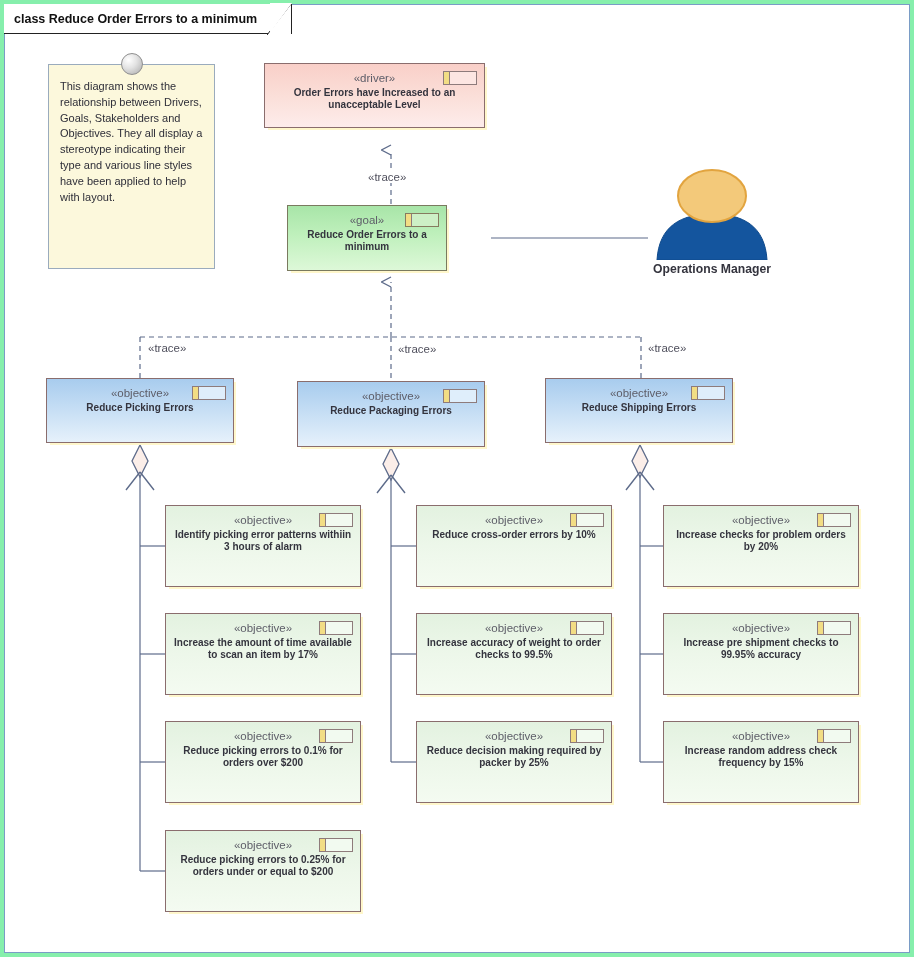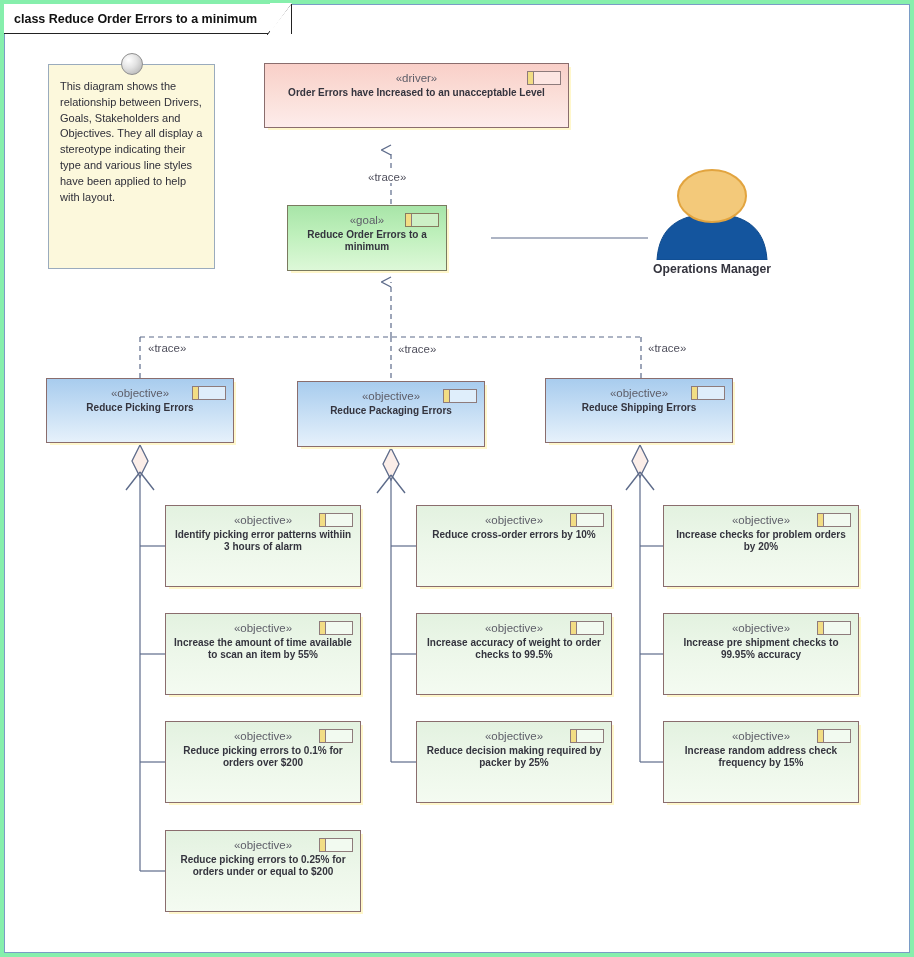--- a/index.html
+++ b/index.html
@@ -226,21 +226,21 @@
   <div class="trace-label" style="left:366px; top:171px;">«trace»</div>
   <div class="trace-label" style="left:146px; top:342px;">«trace»</div>
   <div class="trace-label" style="left:396px; top:343px;">«trace»</div>
   <div class="trace-label" style="left:646px; top:342px;">«trace»</div>
 
   <div class="note" style="left:48px; top:64px; width:167px; height:205px;">
     <span class="note-pin"></span>
     <span>This diagram shows the relationship between Drivers, Goals, Stakeholders and Objectives. They all display a stereotype indicating their type and various line styles have been applied to help with layout.</span>
   </div>
 
-  <div class="ebox v-driver" style="left:264px; top:63px; width:305px; height:65px;">
+  <div class="ebox v-driver" style="left:264px; top:63px; width:221px; height:65px;">
     <div class="elem-icon">
         <i></i>
       </div>
     <div class="stereo">«driver»</div>
     <div class="ename">Order Errors have Increased to an unacceptable Level</div>
   </div>
 
   <div class="ebox v-goal" style="left:287px; top:205px; width:160px; height:66px;">
     <div class="elem-icon">
         <i></i>
@@ -288,21 +288,21 @@
         <i></i>
       </div>
     <div class="stereo">«objective»</div>
     <div class="ename">Identify picking error patterns withiin 3 hours of alarm</div>
   </div>
   <div class="ebox v-objective-green" style="left:165px; top:613px; width:196px; height:82px;">
     <div class="elem-icon">
         <i></i>
       </div>
     <div class="stereo">«objective»</div>
-    <div class="ename">Increase the amount of time available to scan an item by 55%</div>
+    <div class="ename">Increase the amount of time available to scan an item by 17%</div>
   </div>
   <div class="ebox v-objective-green" style="left:165px; top:721px; width:196px; height:82px;">
     <div class="elem-icon">
         <i></i>
       </div>
     <div class="stereo">«objective»</div>
     <div class="ename">Reduce picking errors to 0.1% for orders over $200</div>
   </div>
   <div class="ebox v-objective-green" style="left:165px; top:830px; width:196px; height:82px;">
     <div class="elem-icon">

